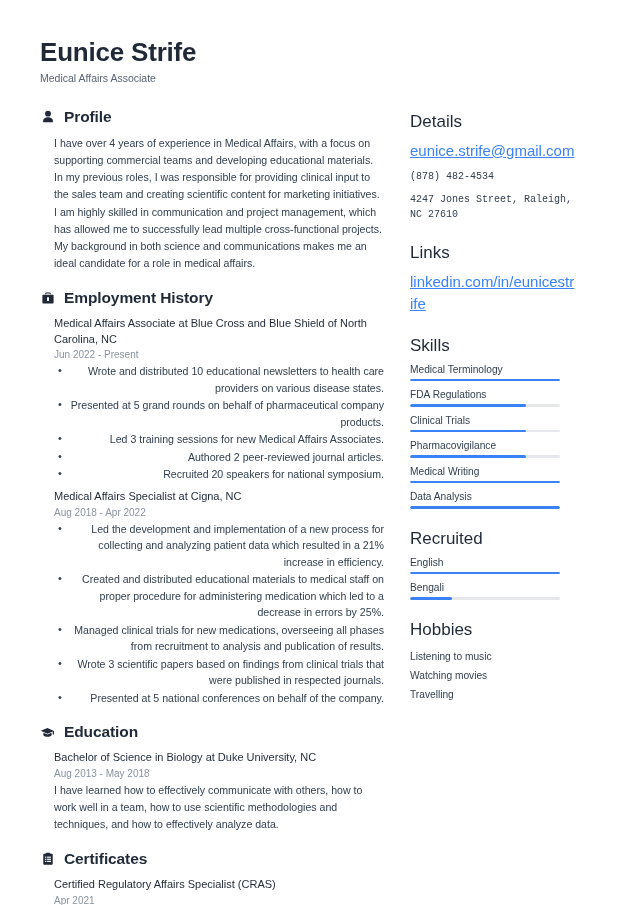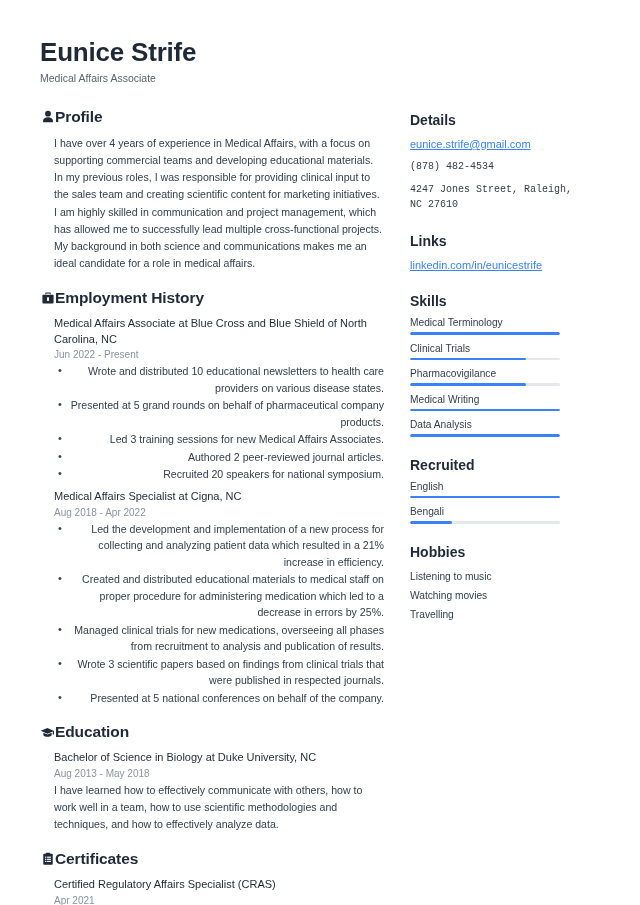--- a/index.html
+++ b/index.html
@@ -47,20 +47,21 @@
   .col-side {
     width: 165px;
     padding-top: 4px;
   }
 
   
   .section { margin-bottom: 17px; }
   .section-head {
     display: flex;
     align-items: center;
+    gap: 9px;
     margin-bottom: 9px;
     text-align: center;
   }
   .section-head .sec-icon {
     width: 15px;
     height: 15px;
     display: inline-flex;
     align-items: center;
     justify-content: center;
     color: #1f2937;
@@ -119,34 +120,34 @@
     position: absolute;
     left: 4px;
     top: -1px;
     color: #33404f;
     font-size: 11px;
   }
 
   
   .side-block { margin-bottom: 20px; }
   .side-title {
-    font-size: 14px;
-    font-weight: bold;
+    font-size: 17px;
+    font-weight: normal;
     color: #1f2937;
     margin-bottom: 8px;
   }
   .side-text {
     font-size: 10px;
     line-height: 1.55;
     color: #33404f;
     margin-bottom: 7px;
     font-family: Liberation Mono, monospace;
   }
   .side-link {
-    font-size: 11px;
+    font-size: 15px;
     line-height: 1.5;
     color: #3b82f6;
     text-decoration: underline;
     display: block;
     margin-bottom: 7px;
     word-break: break-word;
   }
   .side-list-item {
     font-size: 10.2px;
     line-height: 1.85;
@@ -304,20 +305,26 @@
       <div class="side-block">
         <div class="side-title">Skills</div>
 
         <div class="meter">
           <div class="meter-label">Medical Terminology</div>
           <div class="meter-track">
             <div class="meter-fill" style="width: 100%;"></div>
           </div>
         </div>
         <div class="meter">
+          <div class="meter-label">FDA Regulations</div>
+          <div class="meter-track">
+            <div class="meter-fill" style="width: 77%;"></div>
+          </div>
+        </div>
+        <div class="meter">
           <div class="meter-label">Clinical Trials</div>
           <div class="meter-track">
             <div class="meter-fill" style="width: 77%;"></div>
           </div>
         </div>
         <div class="meter">
           <div class="meter-label">Pharmacovigilance</div>
           <div class="meter-track">
             <div class="meter-fill" style="width: 77%;"></div>
           </div>

